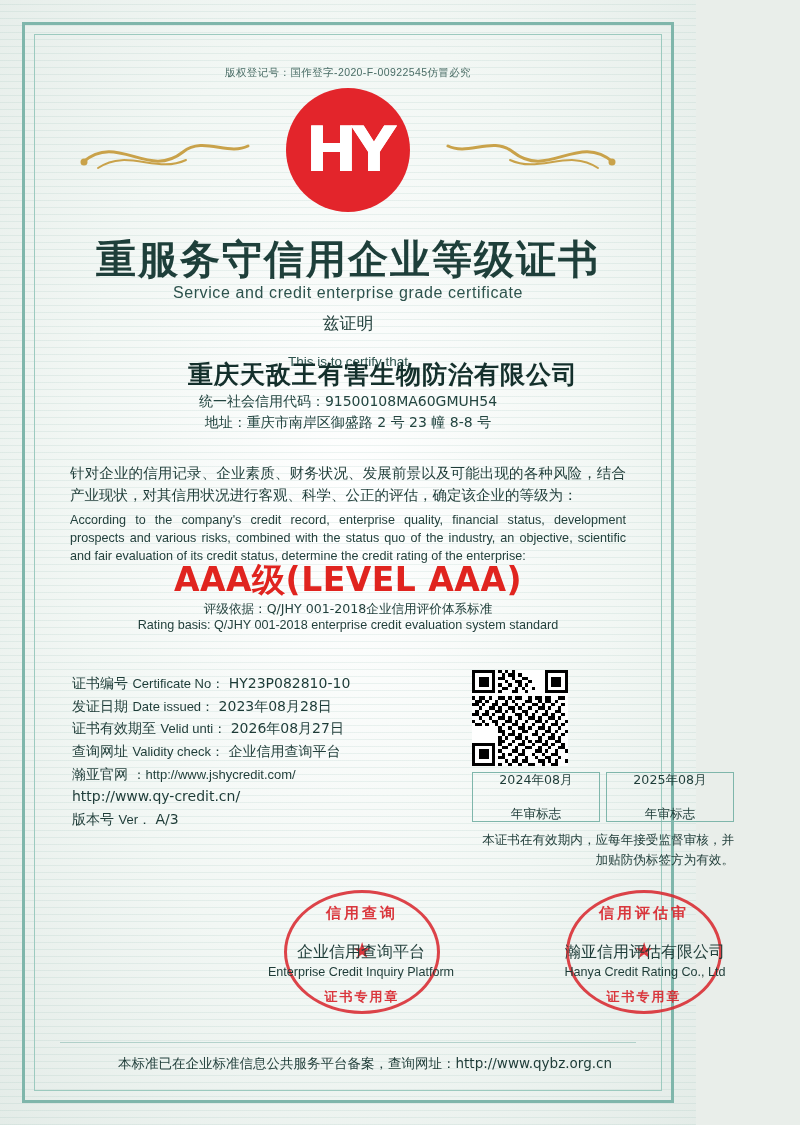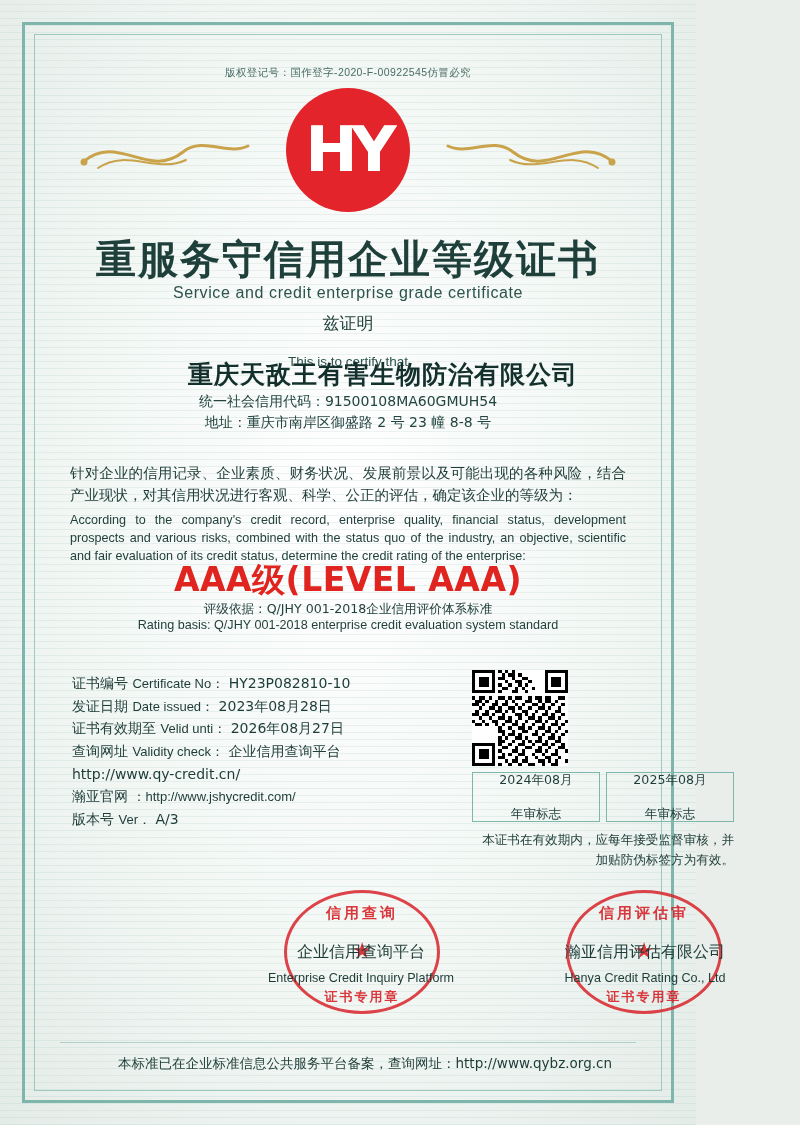--- a/index.html
+++ b/index.html
@@ -185,21 +185,21 @@
     color:#d8232a;font-size:22px;opacity:0.9;
   }
 
   .org{
     position:absolute;top:942px;width:250px;text-align:center;
     color:#1d3b37;
   }
   .org.left{left:236px;}
   .org.right{left:520px;}
   .org .cn{font-size:16px;font-family:"DejaVu Sans", sans-serif;}
-  .org .en{font-size:12.6px;margin-top:8px;}
+  .org .en{font-size:12.6px;margin-top:2px;}
 
   .footer{
     position:absolute;left:0;bottom:52px;width:100%;text-align:center;
     font-size:13.5px;color:#1d3b37;
     font-family:"DejaVu Sans", sans-serif;
     margin-left:17px;
   }
   .footer-rule{
     position:absolute;left:60px;right:60px;bottom:82px;height:1px;
     background:rgba(120,175,165,0.5);
@@ -268,25 +268,25 @@
     <div>
       <span>证书有效期至</span>
       <span class="lbl-en">Velid unti：</span>
       <span class="val">2026年08月27日</span>
     </div>
     <div>
       <span>查询网址</span>
       <span class="lbl-en">Validity check：</span>
       <span class="val">企业信用查询平台</span>
     </div>
-    <div>http://www.qy-credit.cn/</div>
     <div>
       <span>瀚亚官网</span>
       <span class="lbl-en">：http://www.jshycredit.com/</span>
     </div>
+    <div>http://www.qy-credit.cn/</div>
     <div>
       <span>版本号</span>
       <span class="lbl-en">Ver．</span>
       <span class="val">A/3</span>
     </div>
   </div>
 
   <div class="qr">
     <svg width="96" height="96" viewBox="0 0 29 29" shape-rendering="crispEdges">
       <rect width="29" height="29" fill="#fff"></rect>

